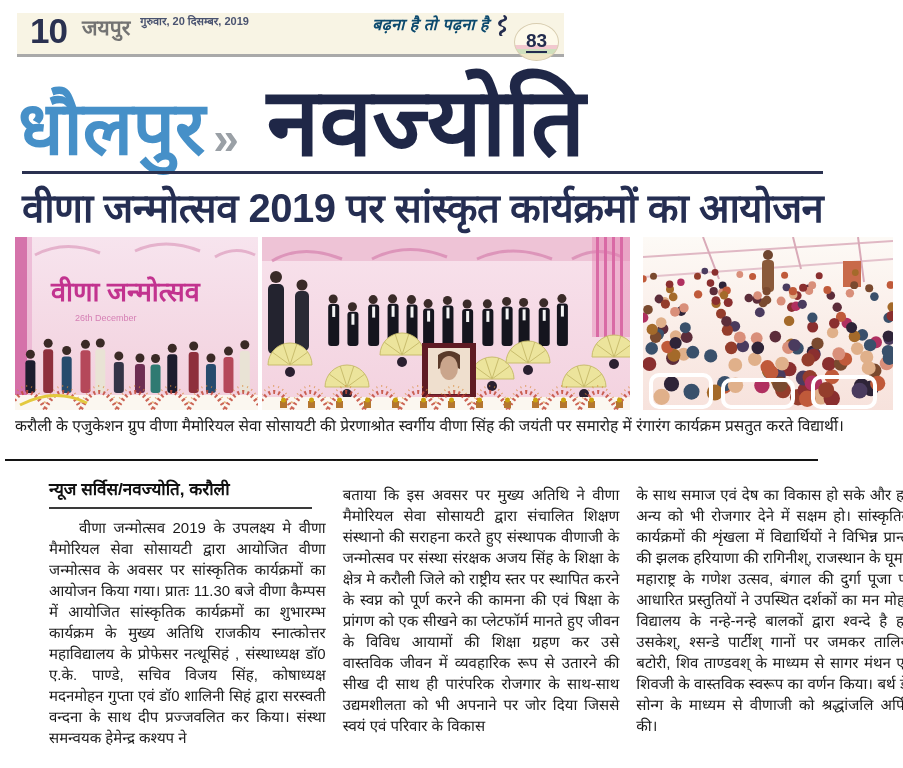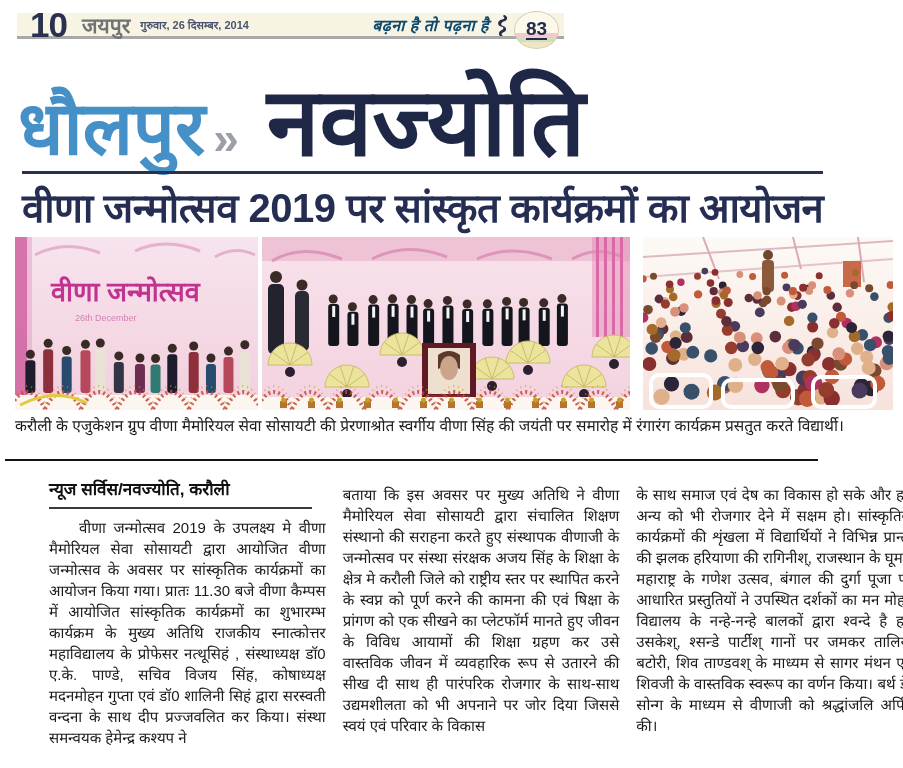--- a/index.html
+++ b/index.html
@@ -2,23 +2,23 @@
 <html><head>
 <meta charset="utf-8">
 <style>
   html,body{margin:0;padding:0;}
   body{
     width:903px;height:768px;position:relative;background:#ffffff;overflow:hidden;
     font-family:"Liberation Sans","DejaVu Sans",sans-serif;
   }
   
   .topbar{
-    position:absolute;left:17px;top:13px;width:547px;height:26px;
+    position:absolute;left:17px;top:13px;width:547px;height:44px;
     background:#f8f4e4;border-bottom:3px solid #a9a9a9;
-    display:flex;align-items:center;box-sizing:border-box;
+    display:flex;align-items:flex-start;box-sizing:border-box;
   }
   .pgnum{font-size:35px;font-weight:bold;color:#2a3150;margin-left:13px;line-height:1;letter-spacing:-1px;}
   .city{font-size:21px;font-weight:bold;color:#737373;margin-left:15px;}
   .date{font-size:11px;font-weight:bold;color:#4a5370;margin-left:10px;}
   .slogan{font-size:16px;font-weight:bold;color:#0c4a6e;margin-left:auto;letter-spacing:.5px;font-style:italic;}
   .seahorse{margin:0 5px 0 7px;display:flex;align-items:center;}
   .badge{
     width:45px;height:38px;border-radius:50%;flex:0 0 auto;
     background:linear-gradient(#fdf9ea 0 58%,#f2c9cf 58% 70%,#cfe0bd 70% 82%,#efe6c6 82% 100%);
     border:1px solid #d8cdb0;display:flex;align-items:center;justify-content:center;
@@ -60,21 +60,21 @@
   .indent{text-indent:30px;}
 </style>
 </head>
 <body>
 
 <div>
 
   <header class="topbar" style="background: rgb(248, 244, 228);">
     <span class="pgnum">10</span>
     <span class="city">जयपुर</span>
-    <span class="date">गुरुवार, 26 दिसम्बर, 2014</span>
+    <span class="date">गुरुवार, 20 दिसम्बर, 2019</span>
     <span class="slogan">बढ़ना है तो पढ़ना है</span>
     <span class="seahorse">
       <svg width="13" height="24" viewBox="0 0 13 24">
         <path d="M8 2 C12 3 12 7 9 8 C5 9 4 12 7 13 C11 14 11 18 8 19 C5 20 5 22 7 23 L4 23 C2 21 3 18 6 17 C8 16 8 14 5 13.5 C1 12.5 1 7.5 6 6.5 C9 6 9 4 7 3 Z" fill="#232c4e"></path>
         <circle cx="8.6" cy="3.4" r="1" fill="#232c4e"></circle>
       </svg>
     </span>
     <span class="badge">
       <span class="badge-num">83</span>
     </span>

